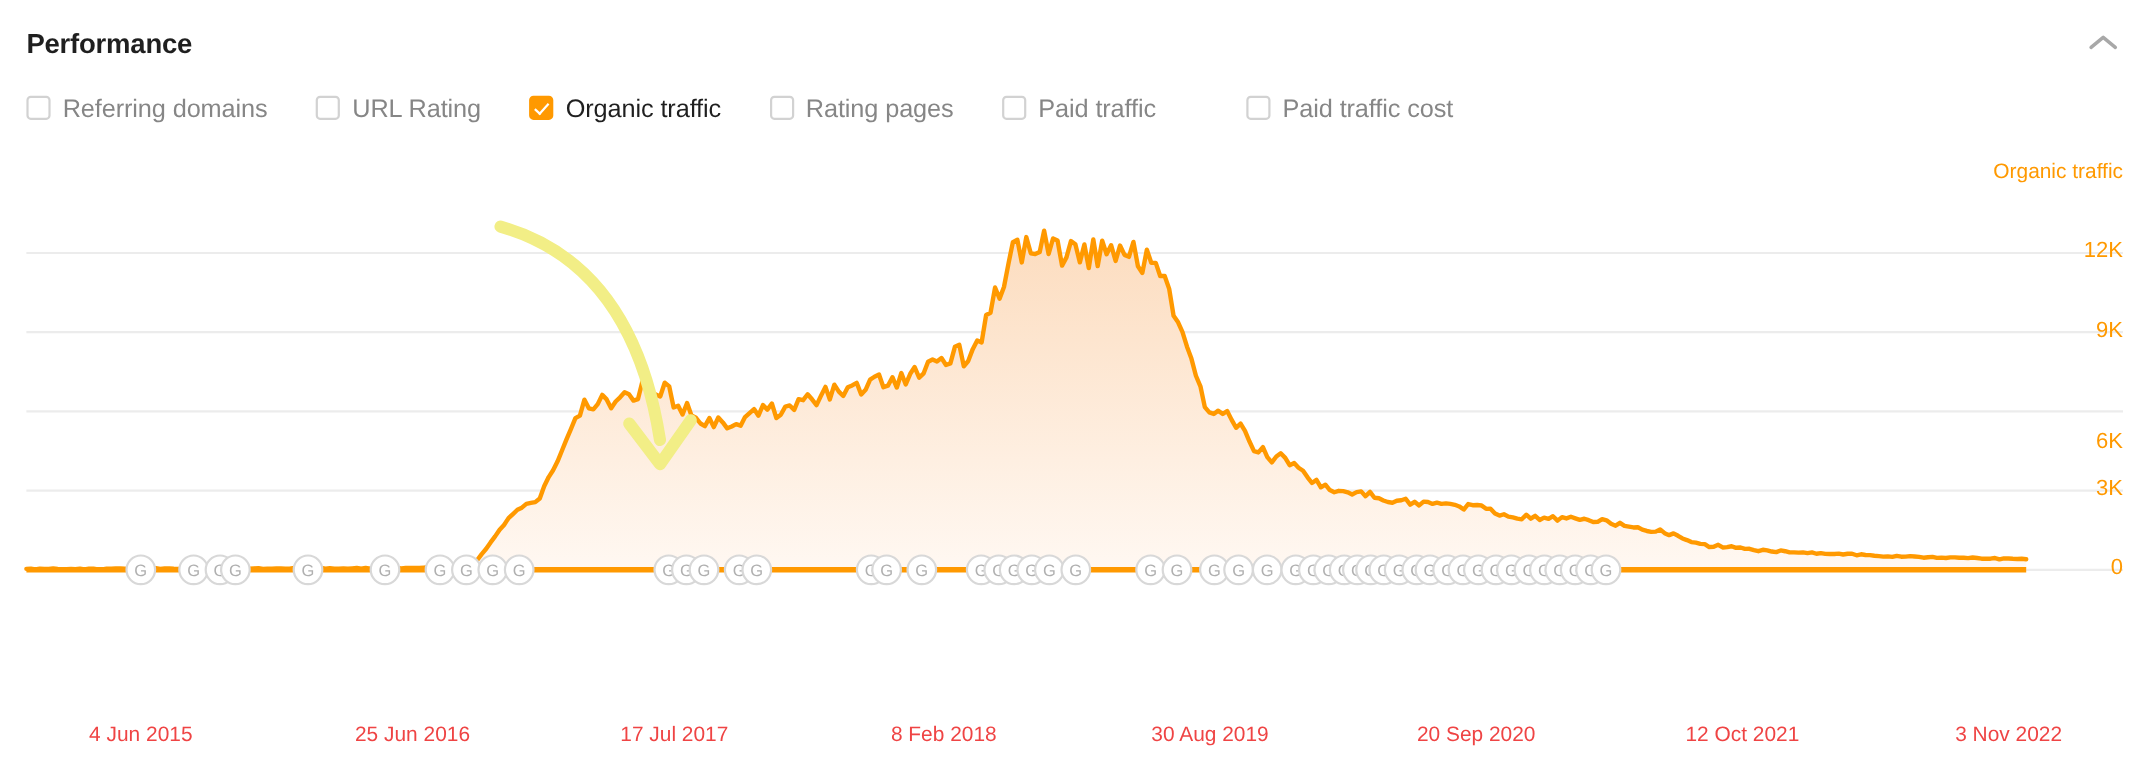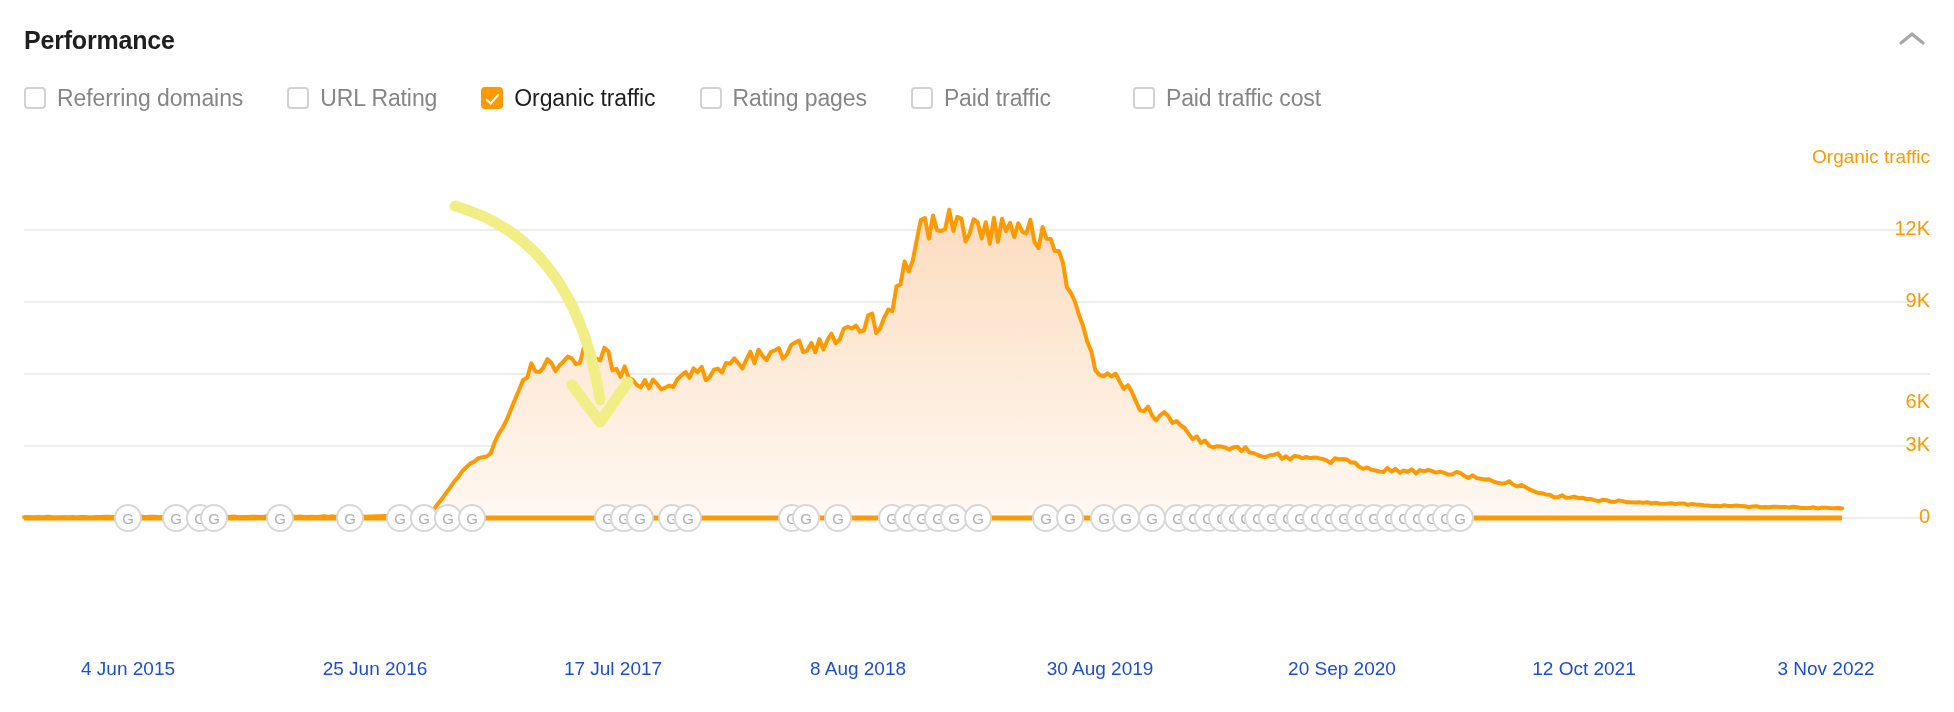--- a/index.html
+++ b/index.html
@@ -120,21 +120,21 @@
     right: 24px;
     font-size: 20px;
     color: #f90;
     text-align: left;
     white-space: nowrap;
   }
   .xtick {
     position: absolute;
     top: 528px;
     font-size: 19px;
-    color: #1d4ed8;
+    color: #ef4444;
     white-space: nowrap;
     transform: translateX(-50%);
   }
 </style>
 </head>
 <body>
 
 <div id="root">
 
   <div class="panel-header">
@@ -404,21 +404,21 @@
         <div class="ytick" style="top: 87px;">12K</div>
         <div class="ytick" style="top: 159px;">9K</div>
         <div class="ytick" style="top: 231px; margin-top: 29px;">6K</div>
         <div class="ytick" style="top: 303px;">3K</div>
         <div class="ytick" style="top: 375px;">0</div>
       </div>
     <div id="xticks">
         <div class="xtick" style="left: 128px;">4 Jun 2015</div>
         <div class="xtick" style="left: 375px;">25 Jun 2016</div>
         <div class="xtick" style="left: 613px;">17 Jul 2017</div>
-        <div class="xtick" style="left: 858px;">8 Aug 2018</div>
+        <div class="xtick" style="left: 858px;">8 Feb 2018</div>
         <div class="xtick" style="left: 1100px;">30 Aug 2019</div>
         <div class="xtick" style="left: 1342px;">20 Sep 2020</div>
         <div class="xtick" style="left: 1584px;">12 Oct 2021</div>
         <div class="xtick" style="left: 1826px;">3 Nov 2022</div>
       </div>
   </div>
 
 </div>
 
 </body></html>

